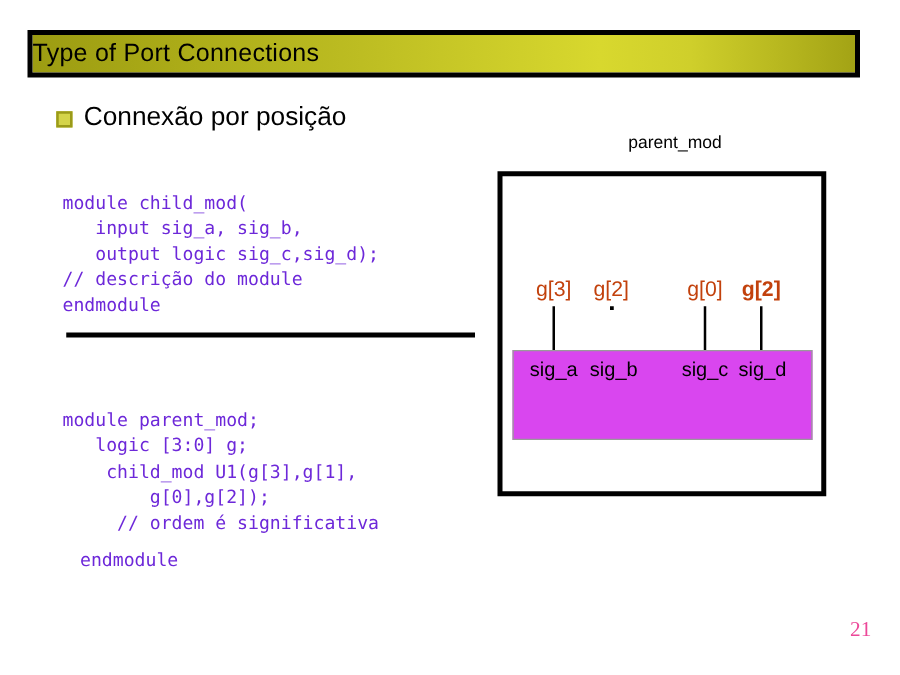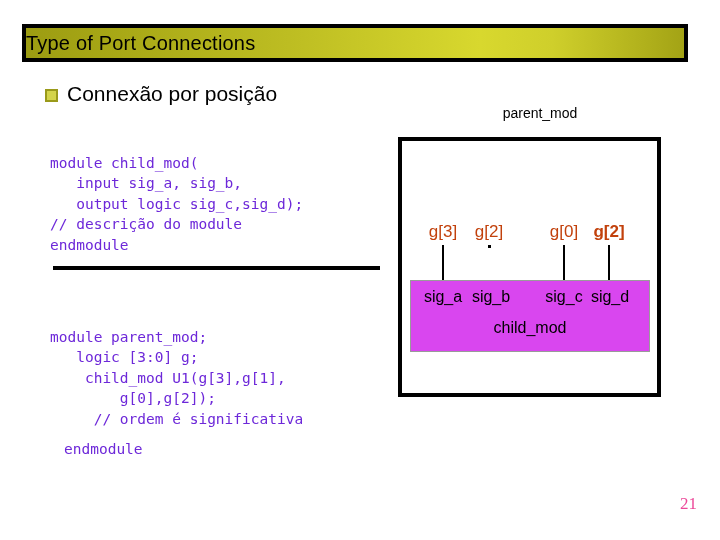--- a/index.html
+++ b/index.html
@@ -218,18 +218,17 @@
   <div class="wire" style="left:52px;  top:145px; height:36px;"></div>
   <div class="wire-stub" style="left:98px;  top:145px;"></div>
   <div class="wire" style="left:173px; top:145px; height:36px;"></div>
   <div class="wire" style="left:218px; top:145px; height:36px;"></div>
 
   <div id="child-box">
     <div class="sig-label" style="left:0px;   width:64px;">sig_a</div>
     <div class="sig-label" style="left:48px;  width:64px;">sig_b</div>
     <div class="sig-label" style="left:121px; width:64px;">sig_c</div>
     <div class="sig-label" style="left:167px; width:64px;">sig_d</div>
-    <div id="child-name">child_mod</div>
   </div>
 
 </div>
 
 <div id="page-number">21</div>
 
 </body></html>

